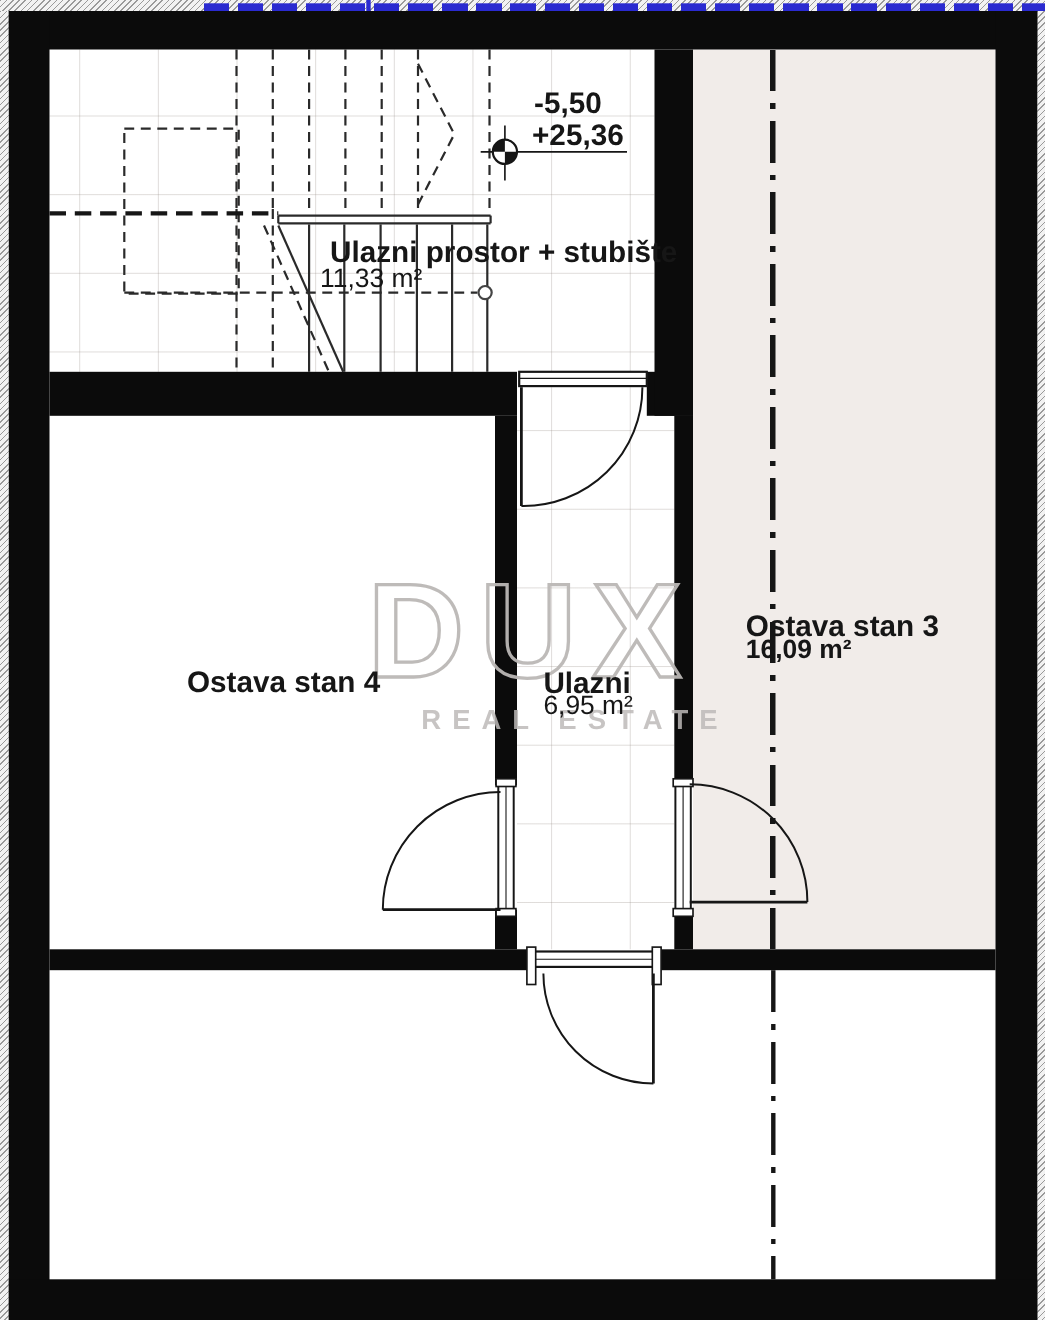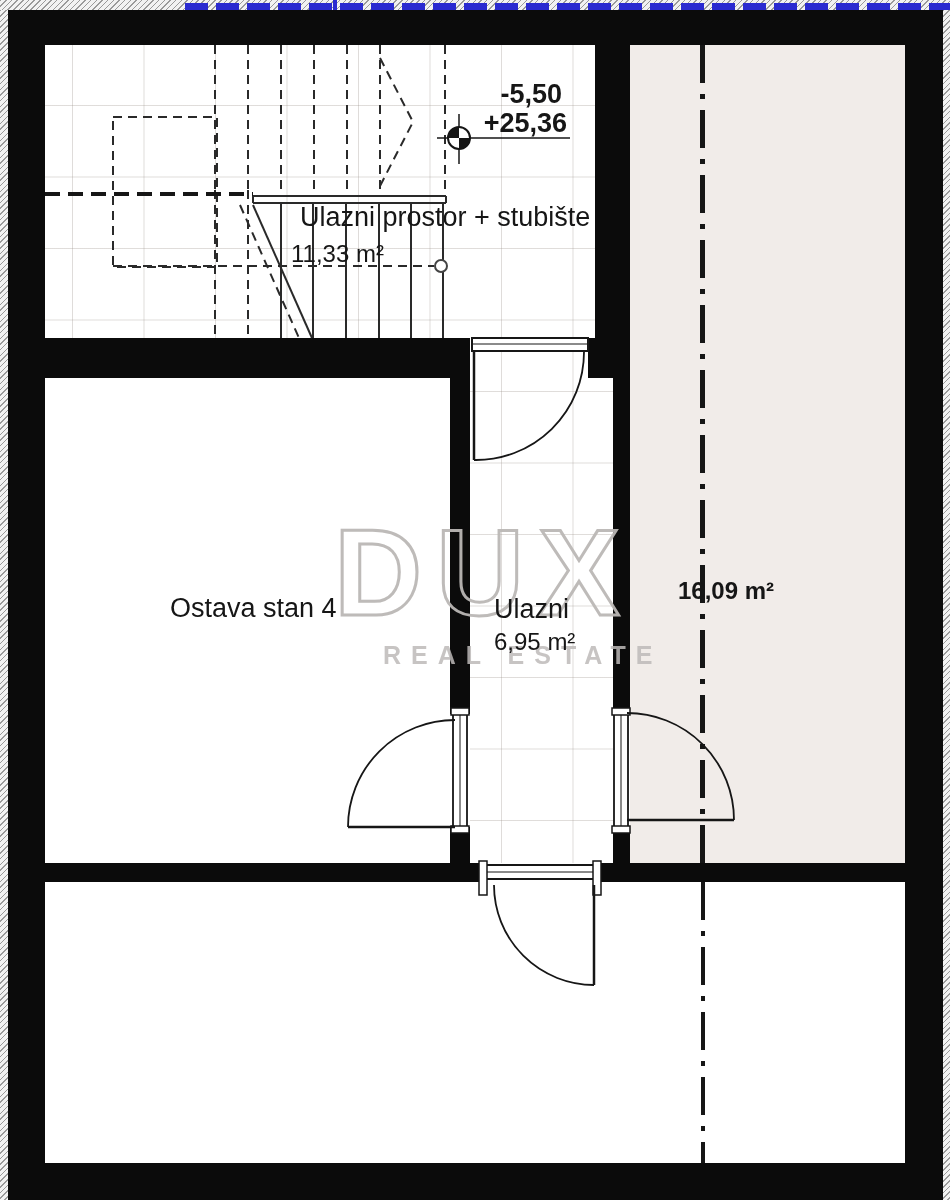--- a/index.html
+++ b/index.html
@@ -33,21 +33,21 @@
   .dashdot{
     width:5px;
     background:repeating-linear-gradient(180deg,
       #161616 0 38px,rgba(0,0,0,0) 38px 49px,
       #161616 49px 54px,rgba(0,0,0,0) 54px 65px);
   }
   
   #overlay{position:absolute;left:0;top:0;pointer-events:none;}
   
   .lbl{position:absolute;white-space:nowrap;color:#161616;line-height:1.05;}
-  .room-name{font-size:27px;font-weight:400;}
+  .room-name{font-size:27px;font-weight:700;margin-top:12px;}
   .room-area{font-size:24px;font-weight:400;}
   .level-txt{font-size:27px;font-weight:700;text-align:right;width:110px;}
   
   .wm-brand{
     position:absolute;font-size:122px;font-weight:700;letter-spacing:14px;line-height:1;
     color:rgba(0,0,0,0);-webkit-text-stroke:3px rgba(186,183,181,.95);
   }
   .wm-tag{
     position:absolute;font-size:25px;font-weight:600;letter-spacing:10px;
     color:rgba(189,186,184,.85);
@@ -163,27 +163,28 @@
       <rect x="479" y="861" width="8" height="34" fill="#fff" stroke="#161616" stroke-width="1.5"></rect>
       <rect x="593" y="861" width="8" height="34" fill="#fff" stroke="#161616" stroke-width="1.5"></rect>
       <line x1="594" y1="885" x2="594" y2="985" stroke="#161616" stroke-width="2.5"></line>
       <path d="M494,885 A100,100 0 0 0 594,985" fill="none" stroke="#161616" stroke-width="1.8"></path>
     </g>
   </svg>
 
   <div class="wm-brand" style="left:322px;top:512px;margin-left:12px;">DUX</div>
   <div class="wm-tag" style="left:383px;top:641px;">REAL ESTATE</div>
 
-  <div class="lbl level-txt" style="left:452px;top:80px;">-5,50</div>
+  <div class="lbl level-txt" style="left:437px;top:80px;">-5,50</div>
   <div class="lbl level-txt" style="left:457px;top:109px;">+25,36</div>
 
   <div class="lbl room-name" style="left:300px;top:203px;">Ulazni prostor + stubište</div>
   <div class="lbl room-area" style="left:291px;top:241px;text-align:center;">11,33 m²</div>
 
   <div class="lbl room-name" style="left:170px;top:594px;">Ostava stan 4</div>
 
   <div class="lbl room-name" style="left:494px;top:595px;">Ulazni</div>
   <div class="lbl room-area" style="left:494px;top:629px;">6,95 m²</div>
 
+  <div class="lbl room-name" style="left:678px;top:543px;">Ostava stan 3</div>
   <div class="lbl room-area" style="left:678px;top:578px;font-weight:bold;">16,09 m²</div>
 
 
 </div>
 
 </body></html>

